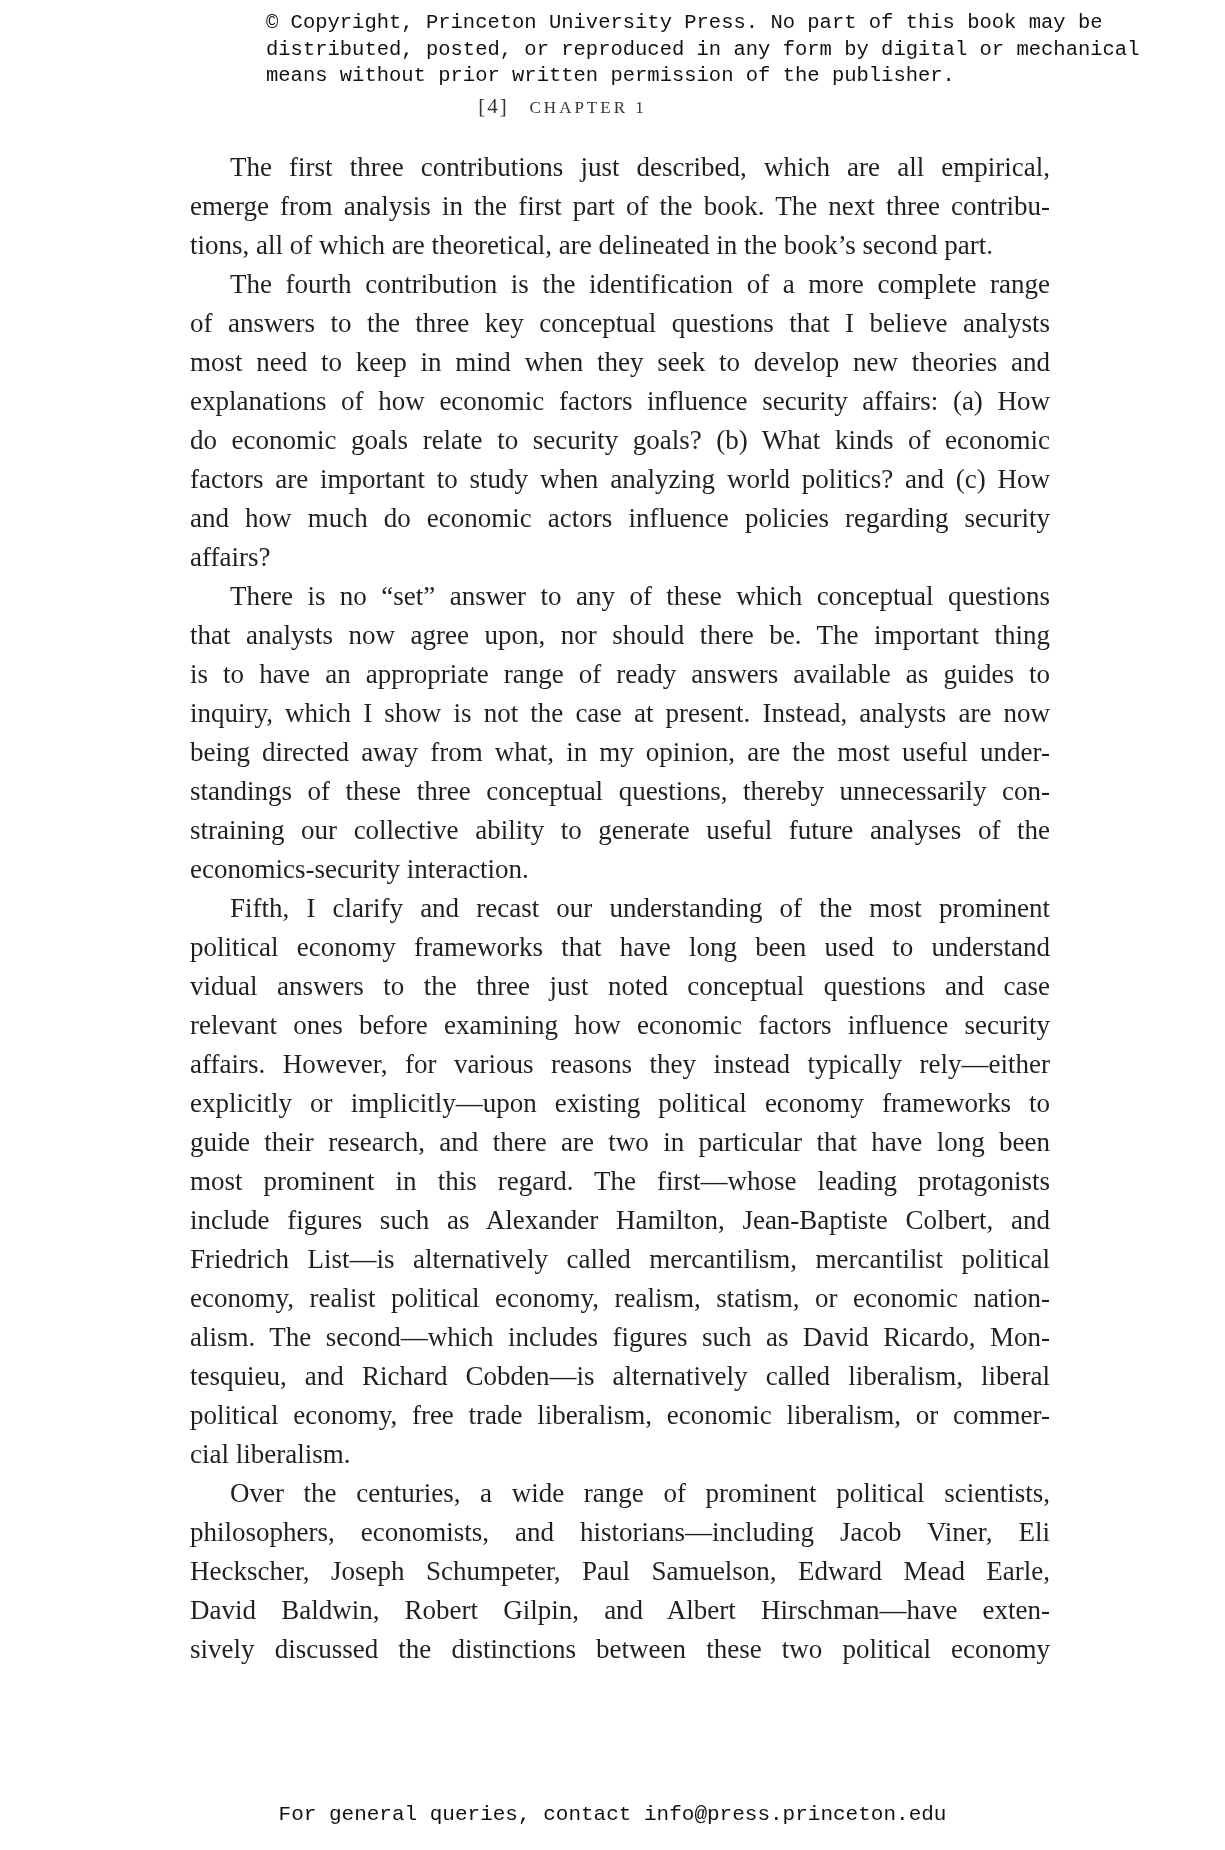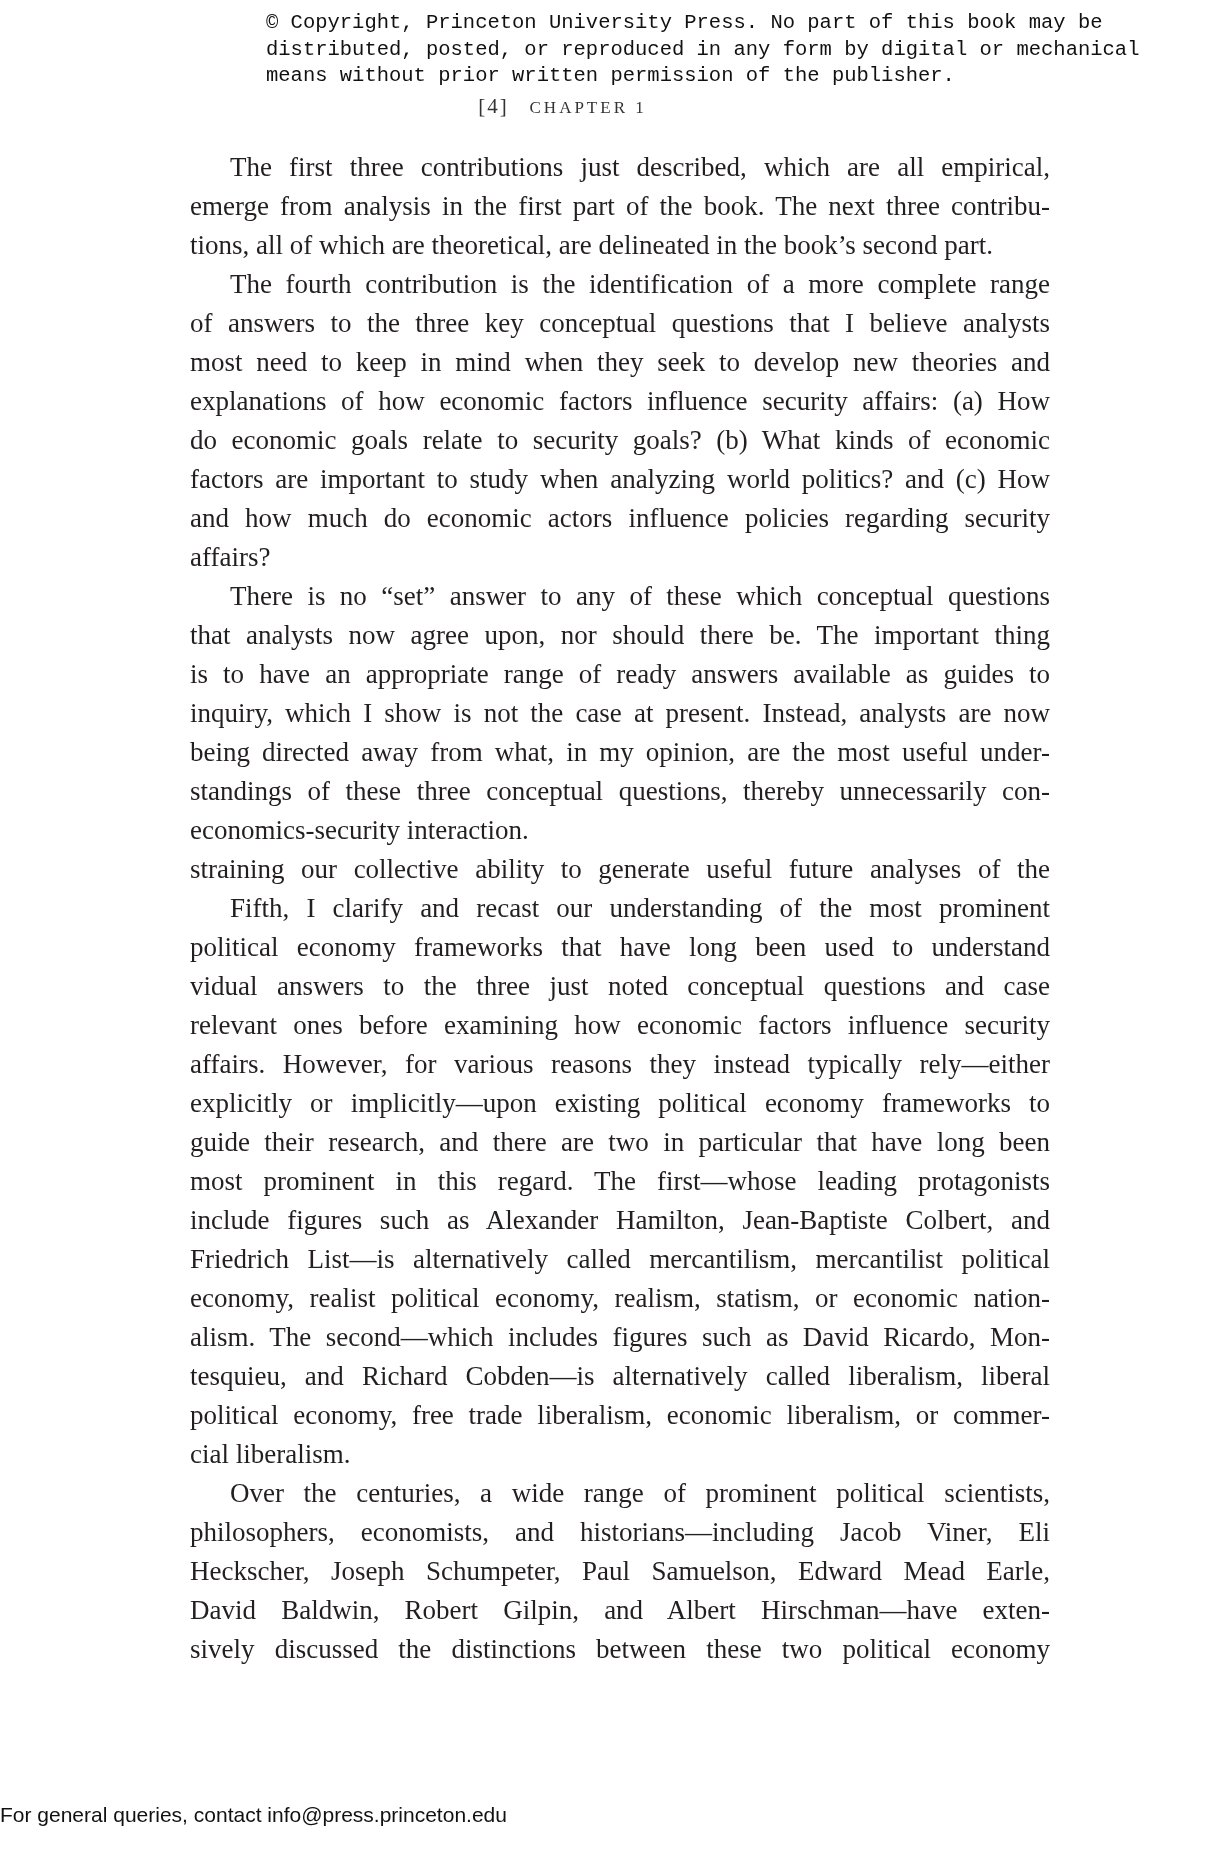--- a/index.html
+++ b/index.html
@@ -20,22 +20,22 @@
     font-family: "Liberation Serif", serif; font-size: 27px; line-height: 39px; color: #231f20;
   }
   .line {
     display: block; height: 39px; white-space: nowrap;
     text-align: justify; text-align-last: justify;
   }
   .line.last { text-align-last: left; }
   .line.indent { padding-left: 40px; }
   .fn-ref { font-size: 16px; vertical-align: 10px; line-height: 0; }
   .footer {
-    position: absolute; left: 0; width: 1225px; top: 1803px; text-align: left;
-    font-family: Liberation Sans, sans-serif; font-size: 21px; color: #111;
+    position: absolute; left: 0; width: 1225px; top: 1803px; text-align: center;
+    font-family: Liberation Mono, monospace; font-size: 21px; color: #111;
   }
 </style>
 </head>
 <body>
 
 <div class="copyright">
   <span class="cl">© Copyright, Princeton University Press. No part of this book may be</span>
   <span class="cl">distributed, posted, or reproduced in any form by digital or mechanical</span>
   <span class="cl">means without prior written permission of the publisher.</span>
 </div>
@@ -64,22 +64,22 @@
     <span class="line last">affairs?</span>
   </div>
 
   <div>
     <span class="line indent">There is no “set” answer to any of these which conceptual questions</span>
     <span class="line">that analysts now agree upon, nor should there be. The important thing</span>
     <span class="line">is to have an appropriate range of ready answers available as guides to</span>
     <span class="line">inquiry, which I show is not the case at present. Instead, analysts are now</span>
     <span class="line">being directed away from what, in my opinion, are the most useful under-</span>
     <span class="line">standings of these three conceptual questions, thereby unnecessarily con-</span>
+    <span class="line">straining our collective ability to generate useful future analyses of the</span>
     <span class="line last">economics-security interaction.</span>
-    <span class="line">straining our collective ability to generate useful future analyses of the</span>
   </div>
 
   <div>
     <span class="line indent">Fifth, I clarify and recast our understanding of the most prominent</span>
     <span class="line">political economy frameworks that have long been used to understand</span>
     <span class="line">vidual answers to the three just noted conceptual questions and case</span>
     <span class="line">relevant ones before examining how economic factors influence security</span>
     <span class="line">affairs. However, for various reasons they instead typically rely—either</span>
     <span class="line">explicitly or implicitly—upon existing political economy frameworks to</span>
     <span class="line">guide their research, and there are two in particular that have long been</span>

